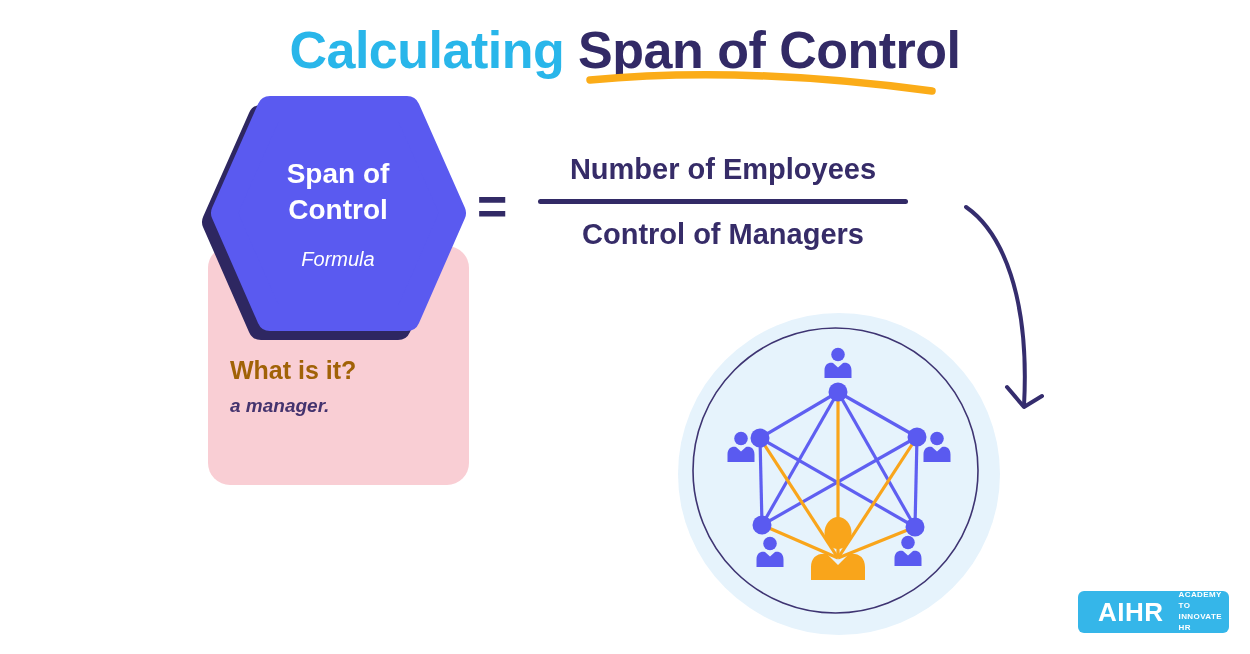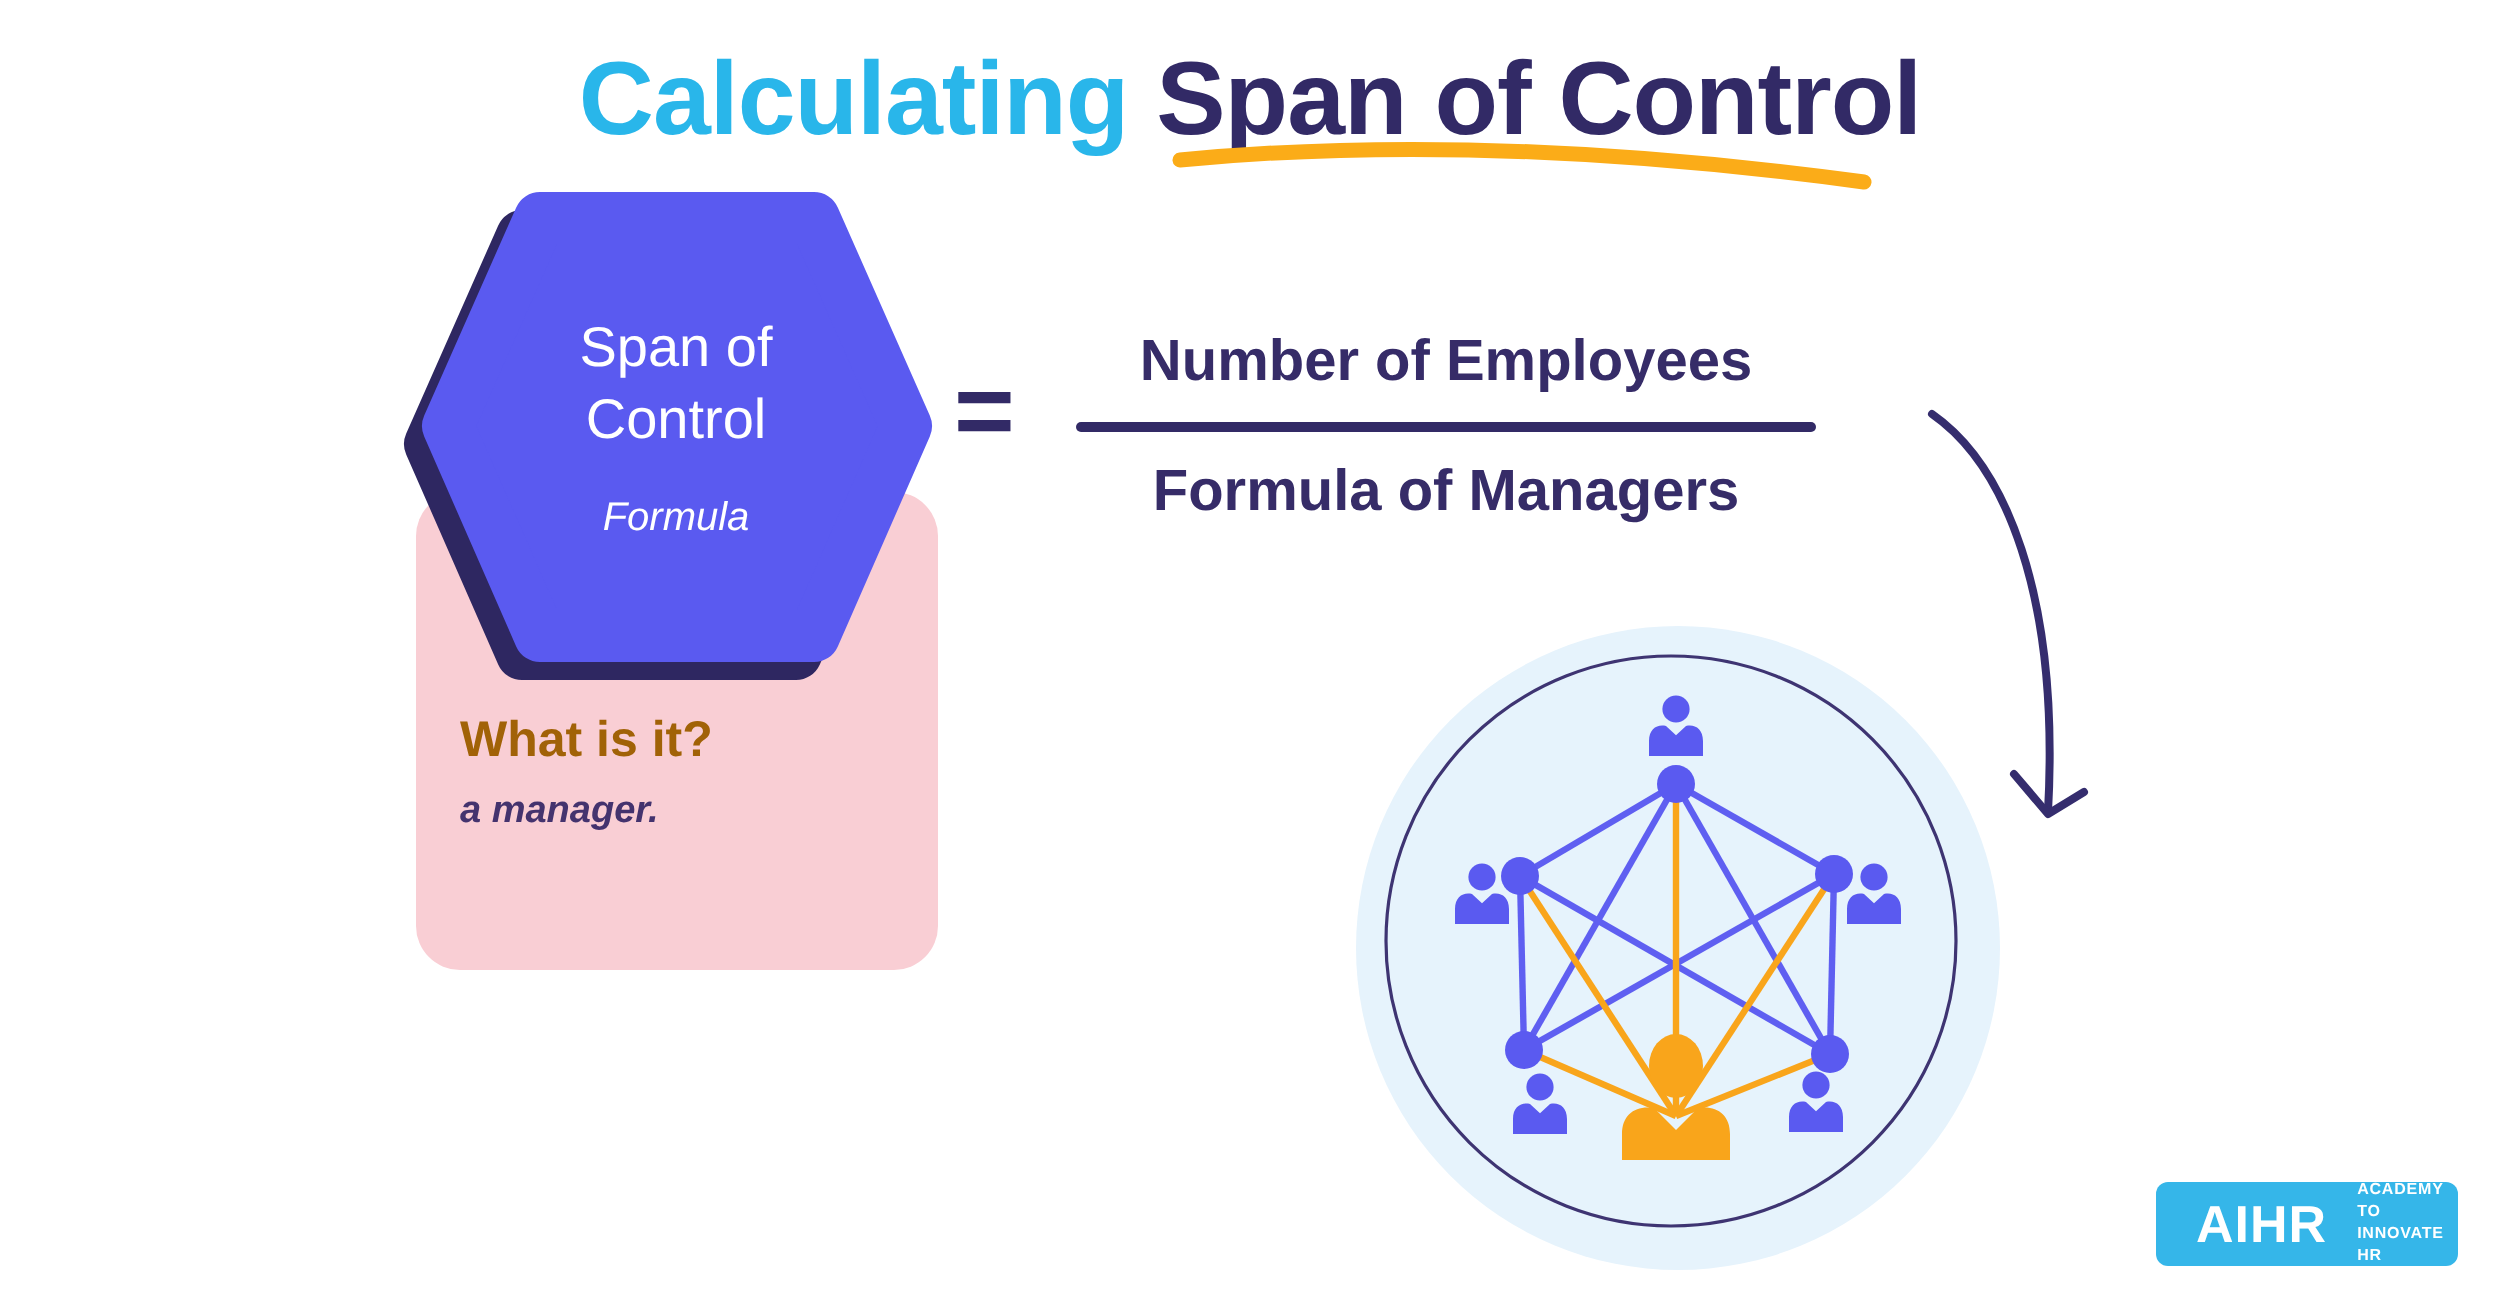--- a/index.html
+++ b/index.html
@@ -58,38 +58,37 @@
   
   .hexagon-wrap { position: absolute; left: 190px; top: 80px; z-index: 2; }
   .hex-text {
     position: absolute;
     left: 238px; top: 156px;
     width: 200px;
     text-align: center;
     color: #ffffff;
     z-index: 3;
   }
-  .hex-text .main { font-size: 28px; font-weight: 400; line-height: 1.28; }
+  .hex-text .main { font-size: 28px; font-weight: 700; line-height: 1.28; }
   .hex-text .sub { font-size: 20px; font-style: italic; margin-top: 20px; }
   
   .equals {
     position: absolute;
     left: 477px; top: 176px;
     font-size: 52px;
     font-weight: 900;
     color: #322A66;
     z-index: 3;
   }
   .fraction {
     position: absolute;
     left: 538px; top: 153px;
     width: 370px;
     text-align: center;
     z-index: 3;
-    margin-top: 12px;
   }
   .fraction .num, .fraction .den {
     font-size: 29px;
     font-weight: 800;
     color: #362C68;
   }
   .fraction .bar {
     height: 5px;
     background: #322A66;
     border-radius: 3px;
@@ -156,21 +155,21 @@
       <div>Span of</div>
       <div>Control</div>
     </div>
     <div class="sub">Formula</div>
   </div>
 
   <div class="equals">=</div>
   <div class="fraction">
     <div class="num">Number of Employees</div>
     <div class="bar"></div>
-    <div class="den">Formula of Managers</div>
+    <div class="den">Control of Managers</div>
   </div>
 
   <div class="arrow-wrap">
     <svg width="110" height="230" viewBox="0 0 110 230">
       <path d="M 16 11 C 52 36, 80 100, 74 210" fill="none" stroke="#352D6E" stroke-width="4" stroke-linecap="round"></path>
       <polyline points="57,191 74,211 92,200" fill="none" stroke="#352D6E" stroke-width="4" stroke-linecap="round" stroke-linejoin="round"></polyline>
     </svg>
   </div>
 
   <div class="network-wrap">

